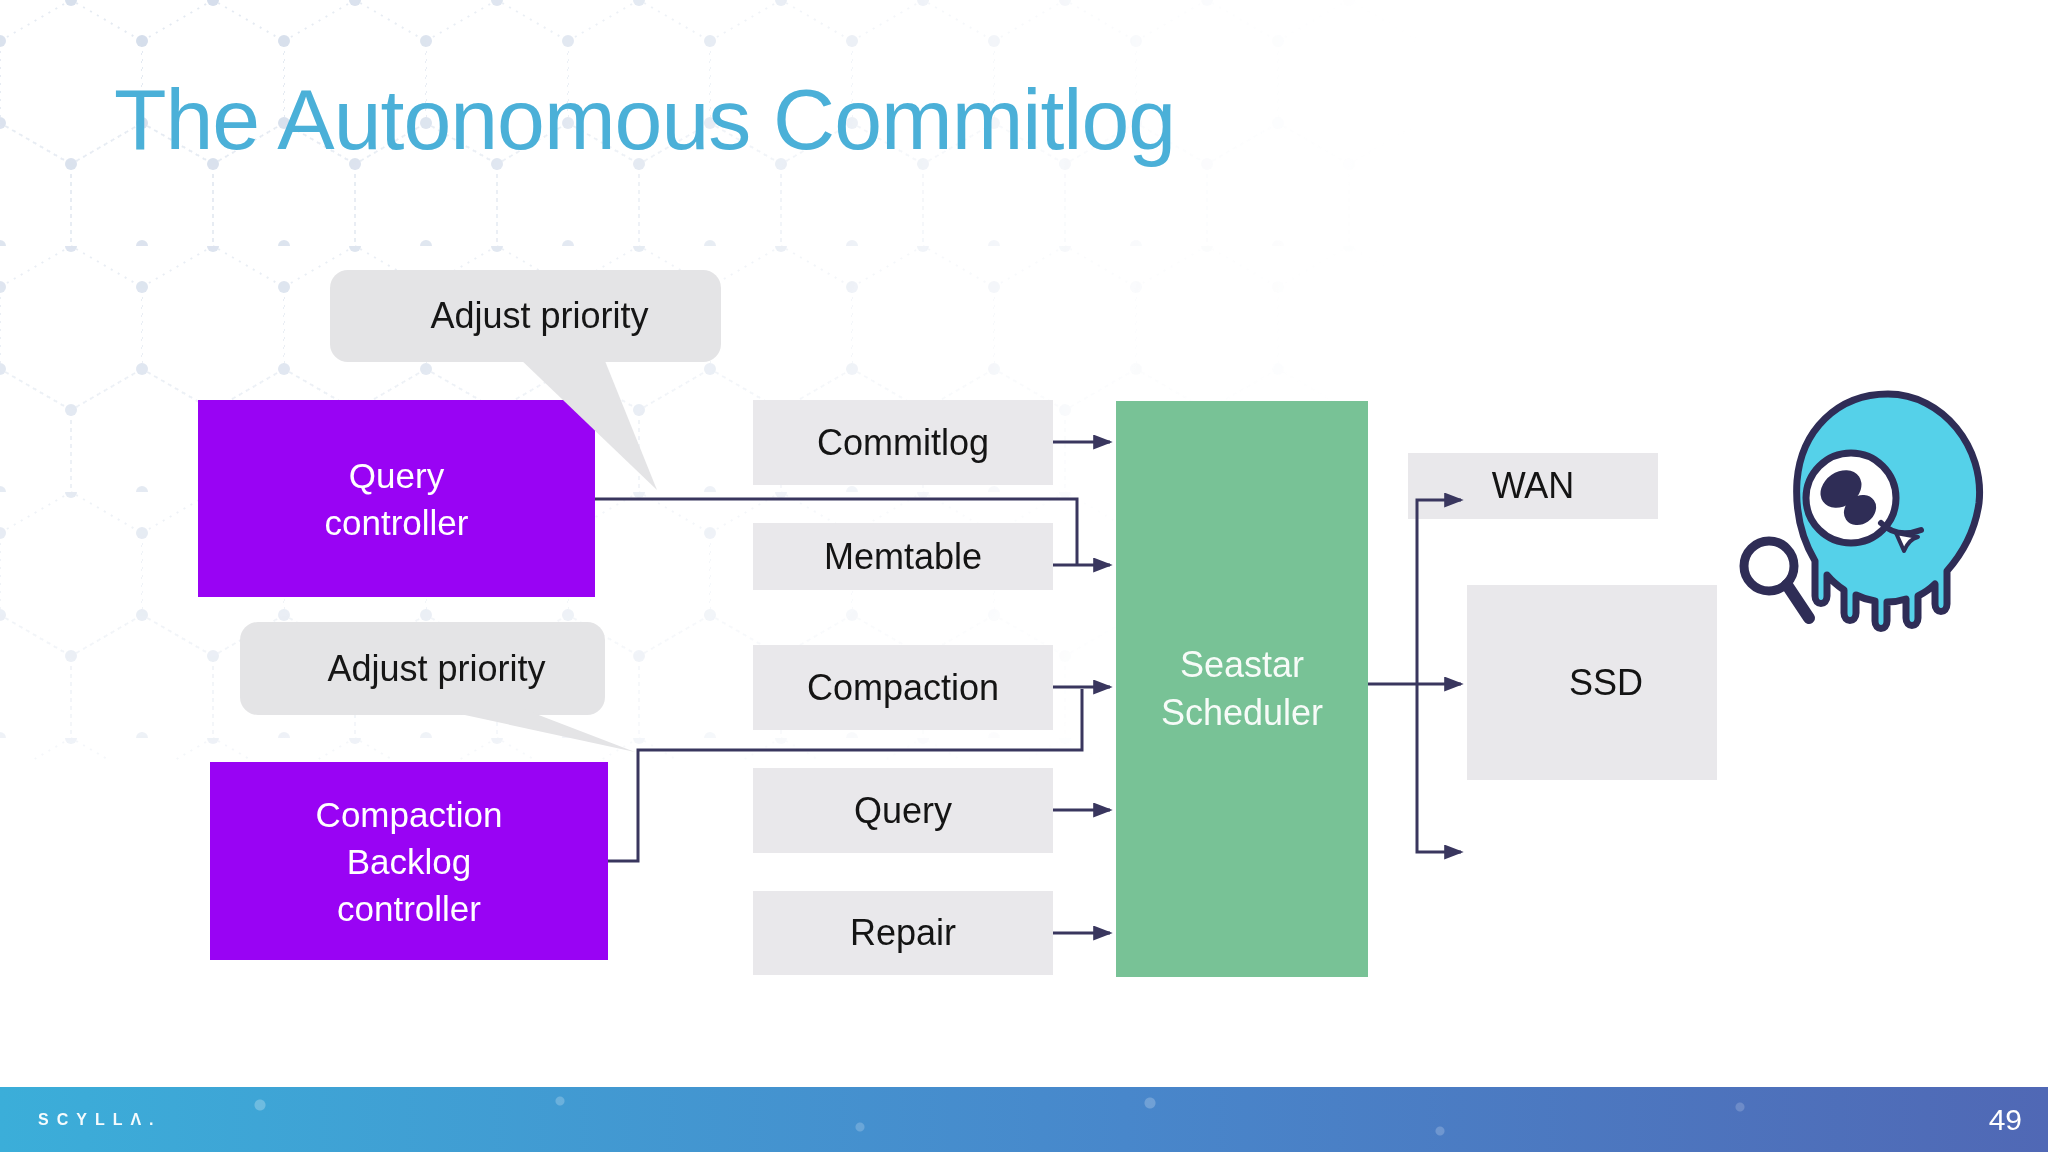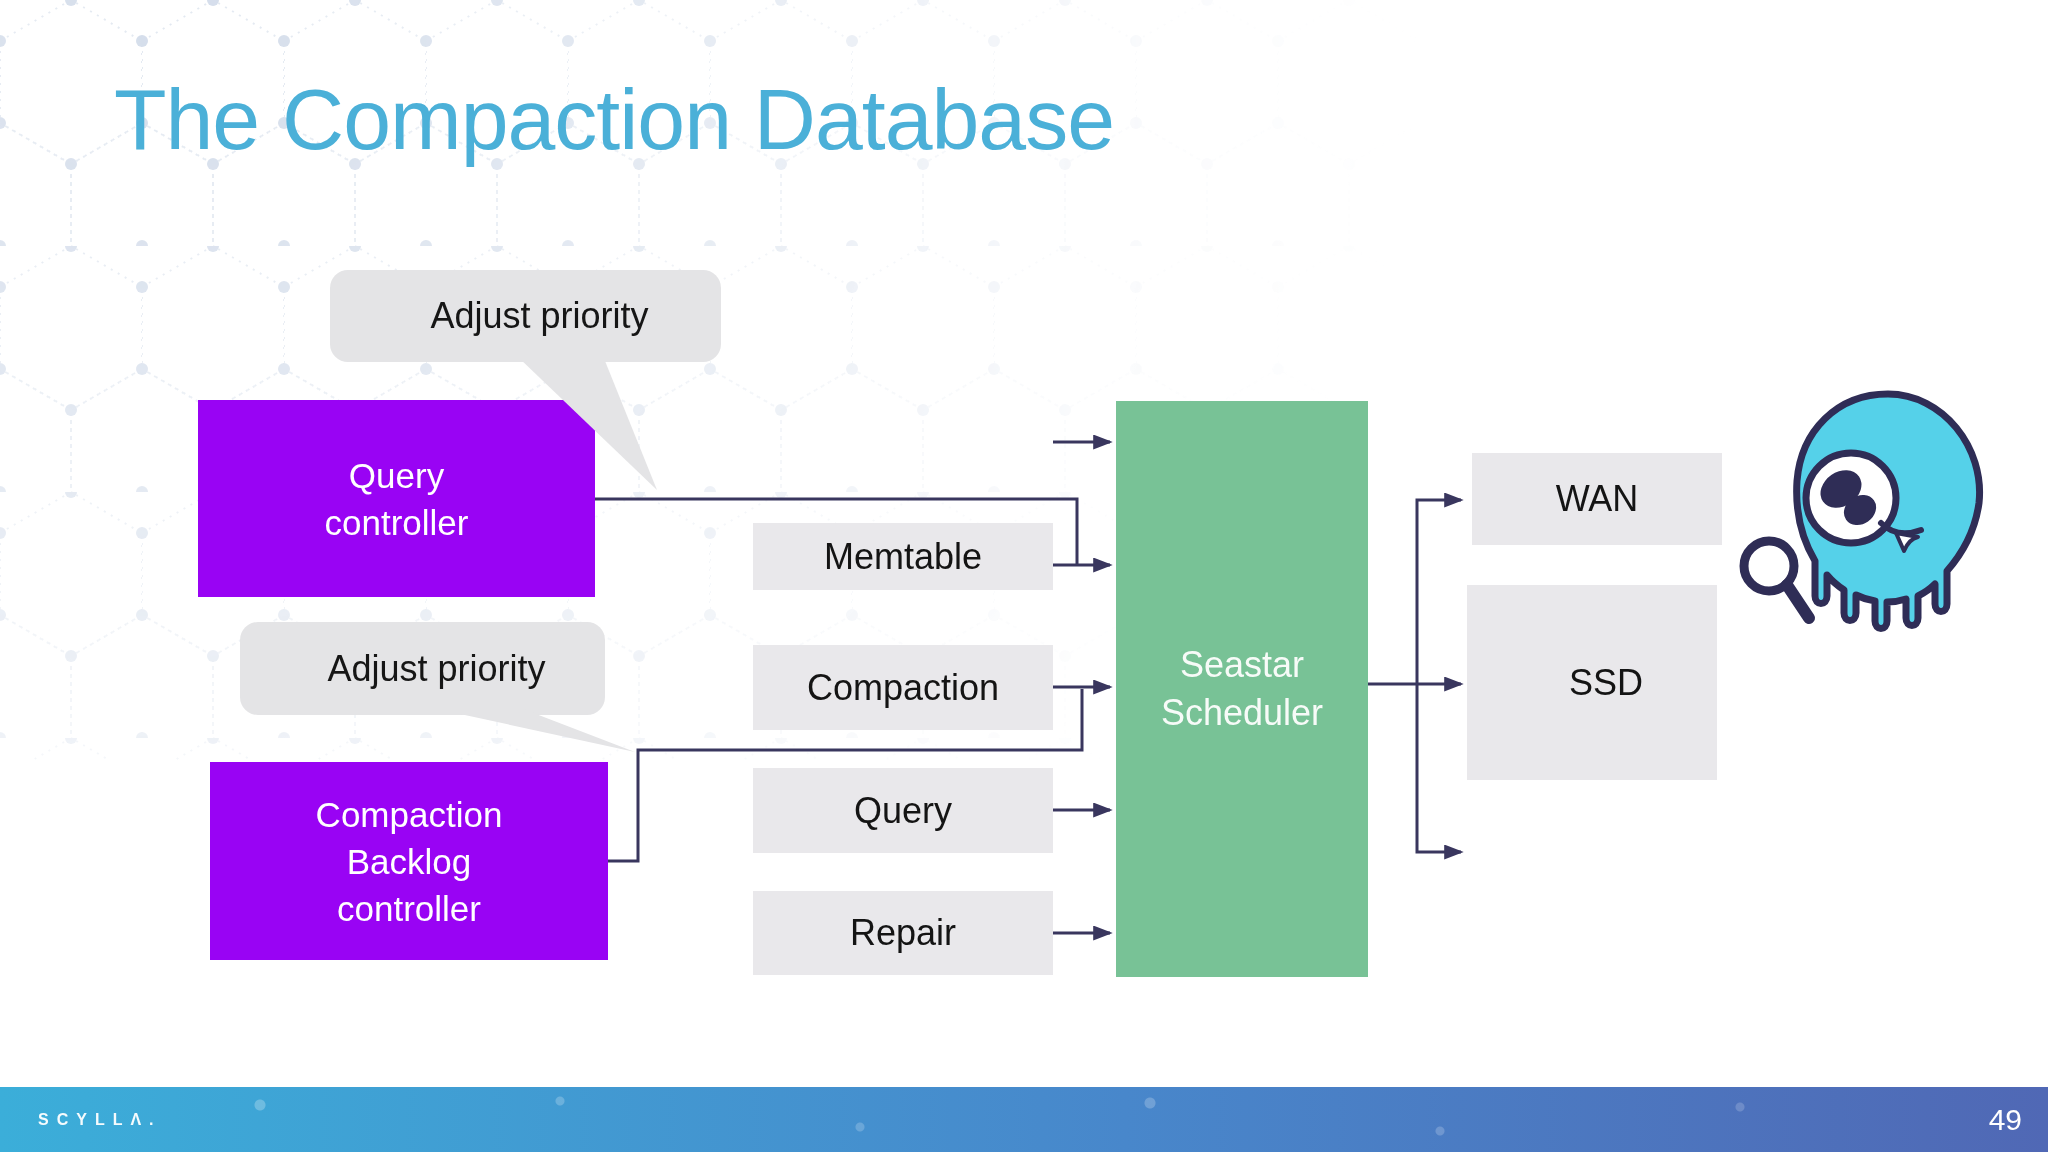--- a/index.html
+++ b/index.html
@@ -31,21 +31,21 @@
   .mem-ctrl   {left:198px; top:400px; width:397px; height:197px;}
   .comp-ctrl  {left:210px; top:762px; width:398px; height:198px;}
   .callout1   {left:330px; top:270px; width:363px; height:92px;}
   .callout2   {left:240px; top:622px; width:337px; height:93px;}
   .q-commitlog{left:753px; top:400px; width:300px; height:85px;}
   .q-memtable {left:753px; top:523px; width:300px; height:67px;}
   .q-compact  {left:753px; top:645px; width:300px; height:85px;}
   .q-query    {left:753px; top:768px; width:300px; height:85px;}
   .q-repair   {left:753px; top:891px; width:300px; height:84px;}
   .scheduler  {left:1116px;top:401px; width:252px; height:576px;}
-  .r-wan      {left:1472px;top:453px; width:250px; height:92px;}
+  .r-wan      {left:1408px;top:453px; width:250px; height:66px;}
   .r-ssd      {left:1467px;top:585px; width:250px; height:195px;padding-left:28px;}
   .r-cpu      {left:1467px;top:815px; width:250px; height:102px;}
   
   .overlay{left:0;top:0;width:2048px;height:1152px;pointer-events:none;}
   .hexwrap{left:0;top:0;width:1500px;height:760px;pointer-events:none;}
   .mascot{left:1737px;top:386px;width:256px;height:256px;}
   
   .footer{
     left:0;top:1087px;width:2048px;height:65px;
     background:
@@ -97,39 +97,42 @@
         <stop offset="0.8" stop-color="#ffffff" stop-opacity="0.12"></stop>
         <stop offset="1" stop-color="#ffffff" stop-opacity="0"></stop>
       </radialGradient>
       <mask id="hexmask">
         <rect x="0" y="0" width="1500" height="760" fill="url(#hexfade)"></rect>
       </mask>
     </defs>
     <rect x="0" y="0" width="1500" height="760" fill="url(#hexes)" mask="url(#hexmask)" opacity="0.75"></rect>
   </svg>
 
-  <div class="abs title">The Compaction Database</div>
+  <div class="abs title">The Autonomous Commitlog</div>
 
   <div class="abs box purple mem-ctrl">
     <span>Query
 controller</span>
   </div>
   <div class="abs box purple comp-ctrl">
     <span>Compaction
 Backlog
 controller</span>
   </div>
 
   <div class="abs callout callout1">
     <span>Adjust priority</span>
   </div>
   <div class="abs callout callout2">
     <span>Adjust priority</span>
   </div>
 
+  <div class="abs box gray q-commitlog">
+    <span>Commitlog</span>
+  </div>
   <div class="abs box gray q-memtable">
     <span>Memtable</span>
   </div>
   <div class="abs box gray q-compact">
     <span>Compaction</span>
   </div>
   <div class="abs box gray q-query">
     <span>Query</span>
   </div>
   <div class="abs box gray q-repair">

